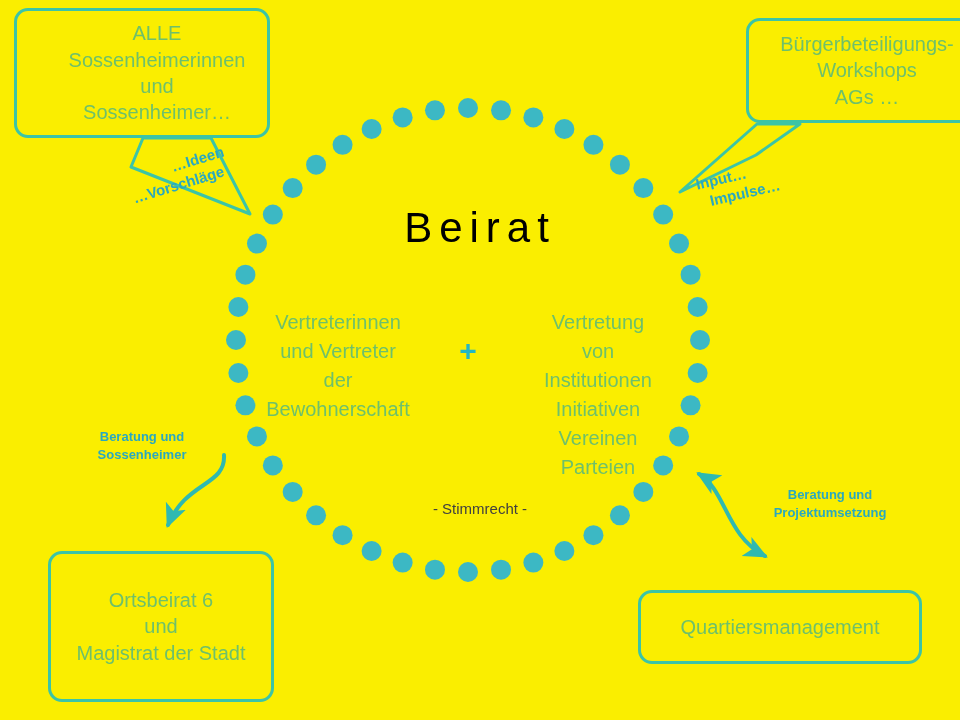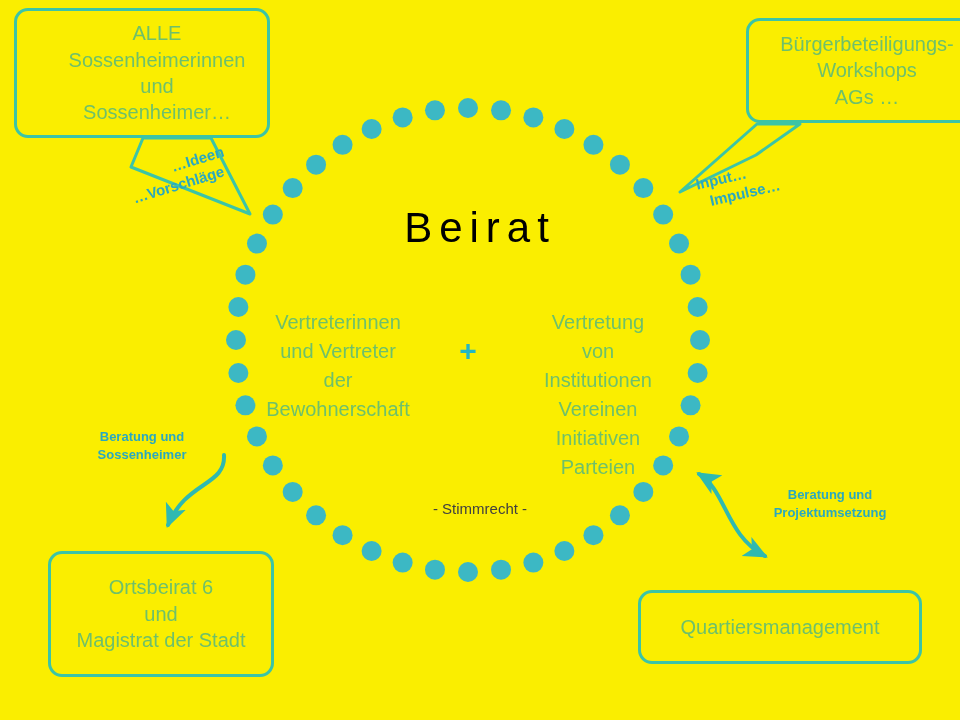--- a/index.html
+++ b/index.html
@@ -37,21 +37,21 @@
   #bubble-citizens {
     left: 14px;  top: 8px;  width: 256px; height: 130px;
     font-size: 20px;
     padding-left: 30px;
   }
   #bubble-workshops {
     left: 746px; top: 18px; width: 242px; height: 105px;
     font-size: 20px;
   }
   #box-ortsbeirat {
-    left: 48px;  top: 551px; width: 226px; height: 126px;
+    left: 48px;  top: 551px; width: 226px; height: 151px;
     font-size: 20px;
   }
   #box-stadtplanung {
     left: 638px; top: 590px; width: 284px; height: 74px;
     font-size: 20px;
   }
 
   
   svg.layer {
     position: absolute;
@@ -209,22 +209,22 @@
       <span class="ln">Vertreterinnen</span>
       <span class="ln">und Vertreter</span>
       <span class="ln">der</span>
       <span class="ln">Bewohnerschaft</span>
     </div>
     <div id="plus-sign">+</div>
     <div class="center-col">
       <span class="ln">Vertretung</span>
       <span class="ln">von</span>
       <span class="ln">Institutionen</span>
+      <span class="ln">Initiativen</span>
       <span class="ln">Vereinen</span>
-      <span class="ln">Initiativen</span>
       <span class="ln">Parteien</span>
     </div>
   </div>
 
   <div id="stimmrecht">- Stimmrecht -</div>
 
   <svg class="layer" id="tails-layer" viewBox="0 0 960 720">
     <path d="M 143 138 L 131 167 L 250 214 L 211 138 Z" fill="#faee00" stroke="#3cc4a6" stroke-width="3" stroke-linejoin="round"></path>
     <path d="M 757 124 L 680 192 L 756 155 L 800 124 Z" fill="#faee00" stroke="#3cc4a6" stroke-width="3" stroke-linejoin="round"></path>
   </svg>

